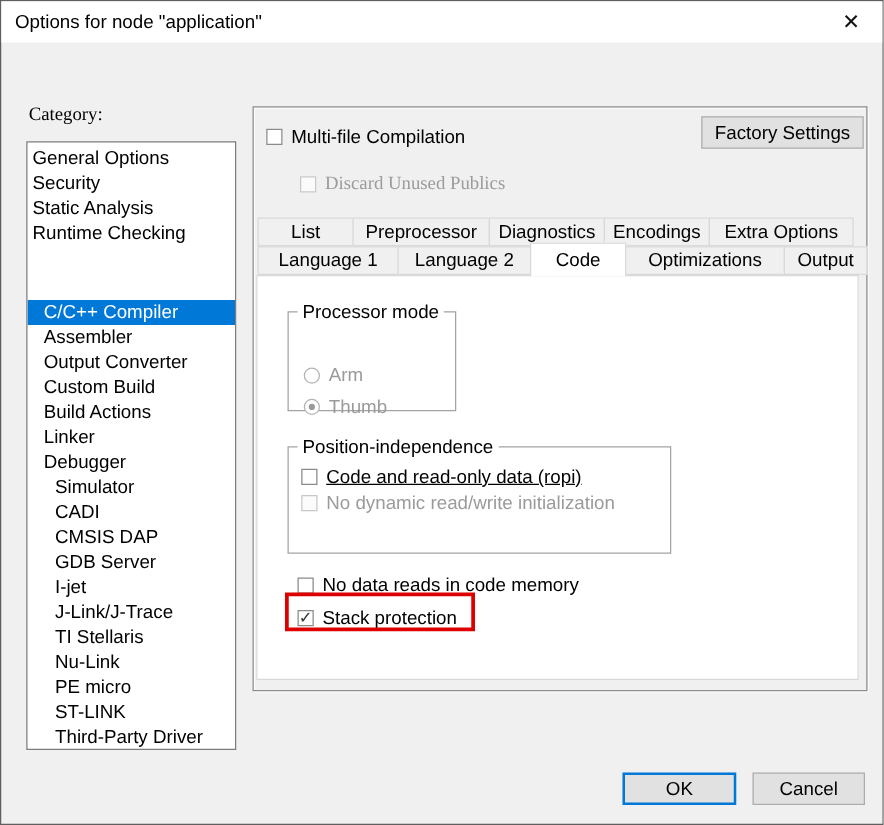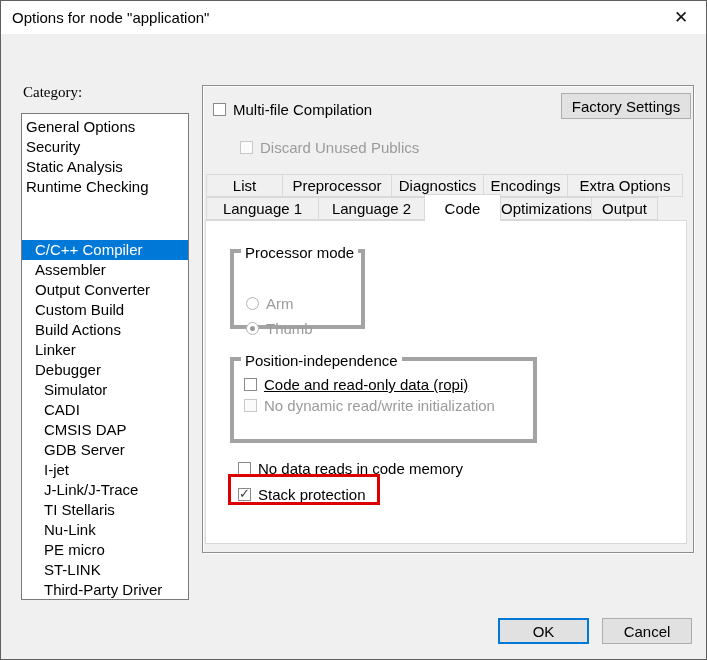--- a/index.html
+++ b/index.html
@@ -46,29 +46,29 @@
   
   .tabrow { position:absolute; left:205px; display:flex; height:23px; }
   .tabrow1 { top:173px; } .tabrow2 { top:196px; }
   .tab { height:23px; line-height:21px; text-align:center; background:#f0f0f0;
          border:1px solid #d9d9d9; overflow:hidden; white-space:nowrap; }
   .tab + .tab { margin-left:-1px; }
   .tabrow1 .tab:nth-child(1){width:77px}  .tabrow1 .tab:nth-child(2){width:110px}
   .tabrow1 .tab:nth-child(3){width:93px}  .tabrow1 .tab:nth-child(4){width:85px}
   .tabrow1 .tab:nth-child(5){width:116px}
   .tabrow2 .tab:nth-child(1){width:113px} .tabrow2 .tab:nth-child(2){width:107px}
-  .tabrow2 .tab:nth-child(3){width:77px}  .tabrow2 .tab:nth-child(4){width:92px}
+  .tabrow2 .tab:nth-child(3){width:77px}  .tabrow2 .tab:nth-child(4){width:128px}
   .tabrow2 .tab:nth-child(5){width:67px}
   .tab.active { position:relative; top:-3px; height:27px; line-height:27px;
                 background:#ffffff; border-bottom:none; z-index:5; }
   
   .card { position:absolute; left:204px; top:219px; width:482px; height:324px;
           background:#ffffff; border:1px solid #d9d9d9; z-index:1; }
   
-  .group { position:absolute; border:4px solid #a3a3a3; }
+  .group { position:absolute; border:1px solid #a3a3a3; }
   .group-title { position:absolute; background:#ffffff; padding:0 4px; top:-9px; left:7px; white-space:nowrap; }
   .grp-proc { left:24px; top:28px; width:135px; height:80px; }
   .grp-pi   { left:24px; top:136px; width:307px; height:86px; }
   
   .red-rect { position:absolute; left:22px; top:253px; width:152px; height:31px;
               border:3px solid #dd0000; z-index:6; pointer-events:none; }
 </style>
 </head>
 <body>
 
@@ -110,21 +110,21 @@
 
   <div class="panel"></div>
 
   <button class="btn btn-factory">Factory Settings</button>
 
   <div class="checkrow" style="left:212px; top:100px;">
     <span class="cbglyph"></span>
     <span class="cblbl">Multi-file Compilation</span>
   </div>
 
-  <div class="checkrow disabled" style="left:239px; top:138px;">
+  <div class="checkrow disabled" style="left:239px; top:138px;font-family:Liberation Serif, serif;">
     <span class="cbglyph"></span>
     <span class="cblbl">Discard Unused Publics</span>
   </div>
 
   <div class="tabrow tabrow1">
     <div class="tab"><span>List</span></div>
       <div class="tab"><span>Preprocessor</span></div>
       <div class="tab"><span>Diagnostics</span></div>
       <div class="tab"><span>Encodings</span></div>
       <div class="tab"><span>Extra Options</span></div>

